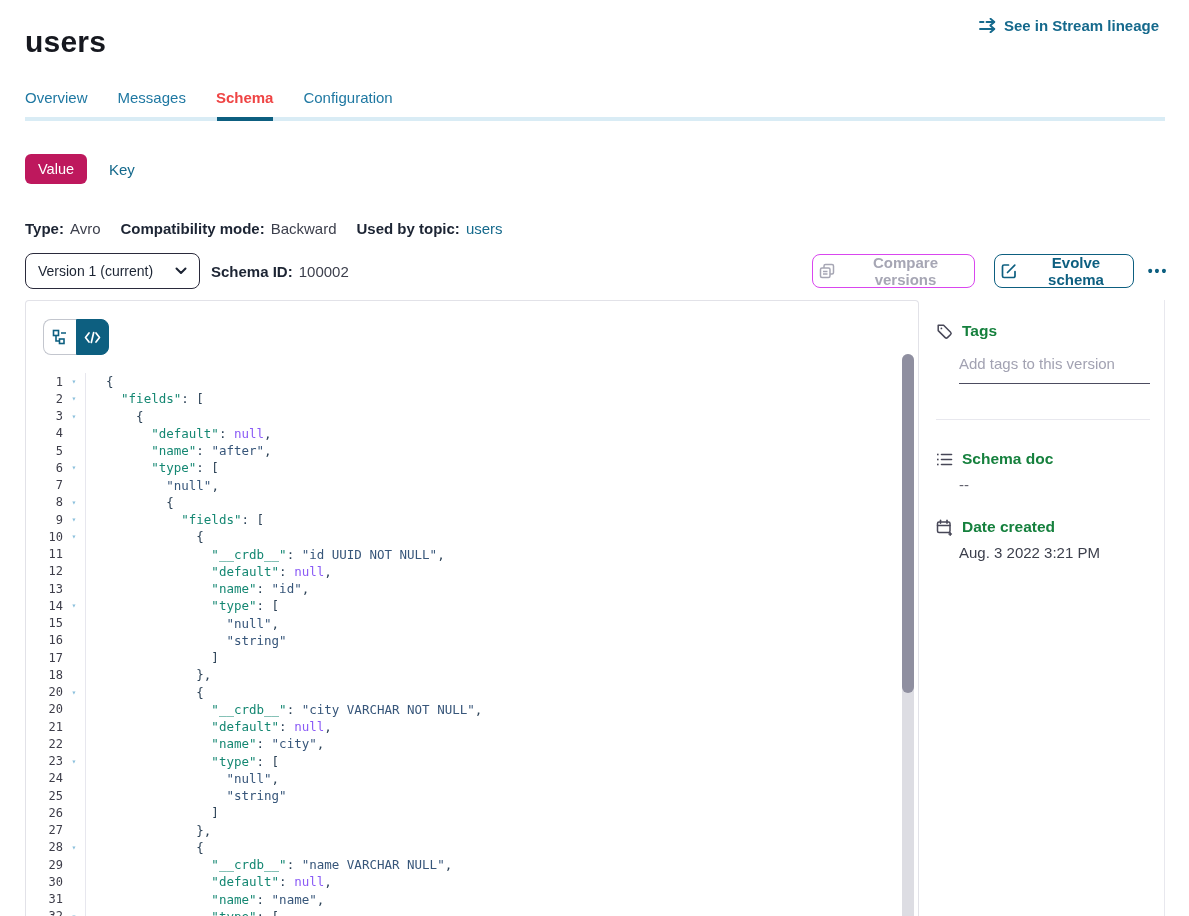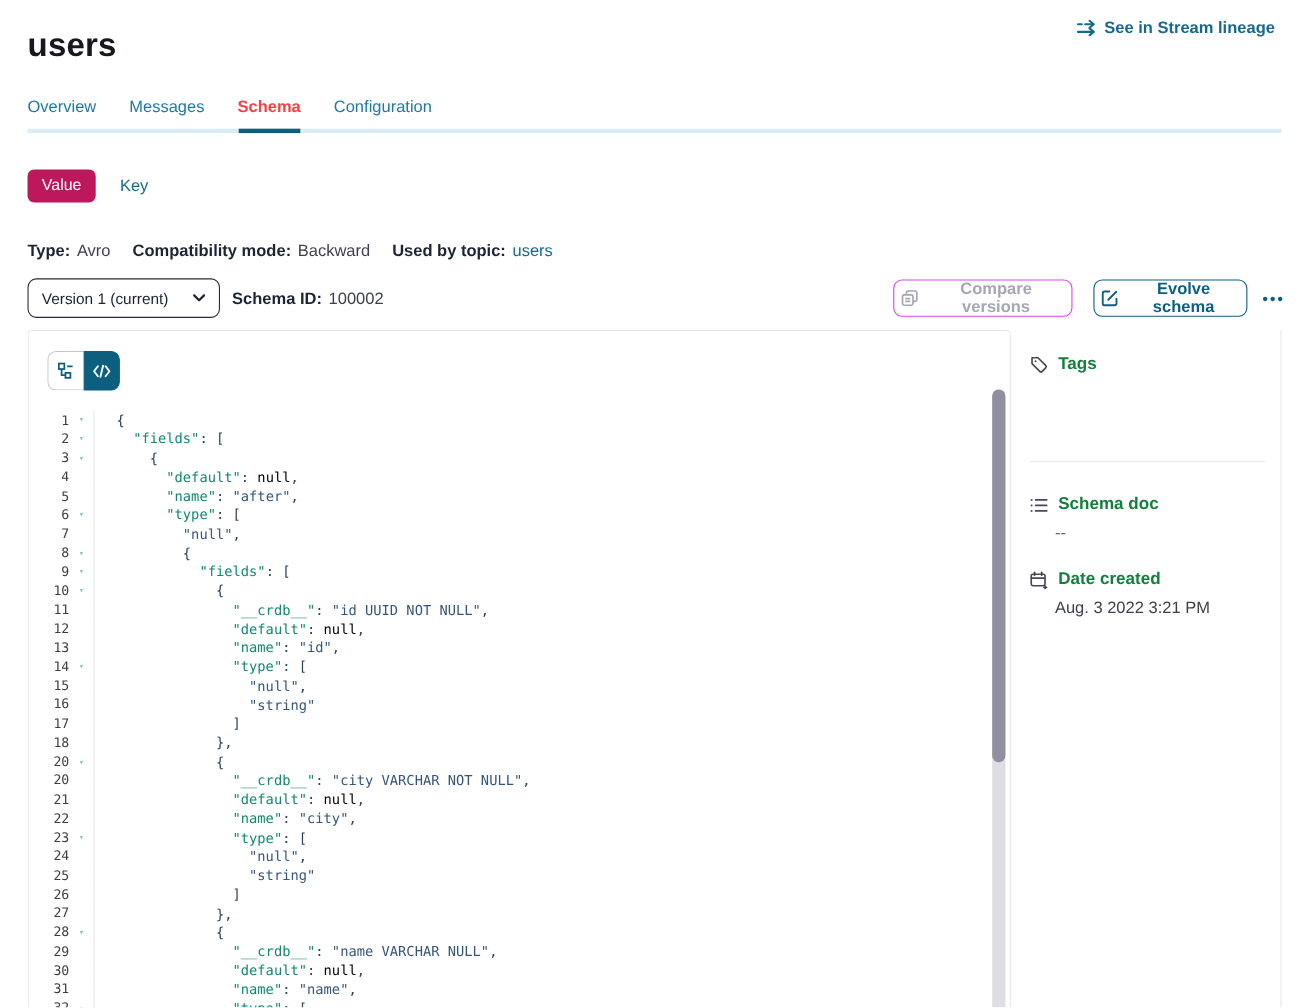--- a/index.html
+++ b/index.html
@@ -51,21 +51,21 @@
   .view-toggle { position:absolute; left:17px; top:18px; display:flex; }
   .vt-btn { width:33px; height:36px; display:flex; align-items:center; justify-content:center; cursor:pointer; padding:0; }
   .vt-tree { border:1px solid #c3c6ce; border-right:none; border-radius:8px 0 0 8px; background:#fff; }
   .vt-code { border:1px solid #0d5f80; border-radius:0 8px 8px 0; background:#0d5f80; }
 
   .codewrap { position:absolute; left:0; top:72px; width:860px; }
   .crow { display:flex; height:17.25px; align-items:center; font-family:"DejaVu Sans Mono", monospace; font-size:12.5px; white-space:pre; }
   .ln { width:37px; text-align:right; color:#3d3d49; font-size:12px; flex:none; font-family:"DejaVu Sans Mono", monospace; }
   .fold { width:22px; text-align:center; color:#8cc0dd; font-size:8px; flex:none; }
   .cl { border-left:1px solid #e7e7ee; padding-left:20px; align-self:stretch; display:flex; align-items:center; }
-  .tk-p { color:#2c4257; } .tk-k { color:#148772; } .tk-s { color:#37567a; } .tk-n { color:#000000; }
+  .tk-p { color:#2c4257; } .tk-k { color:#148772; } .tk-s { color:#37567a; } .tk-n { color:#8b5cf6; }
 
   .sb-track { position:absolute; left:876px; top:53px; bottom:0; width:12px; background:#dddde3; border-radius:7px 7px 0 0; }
   .sb-thumb { position:absolute; left:876px; top:53px; height:339px; width:12px; background:#8f8fa0; border-radius:7px; cursor:grab; }
 
   
   .sidebar { position:absolute; left:936px; top:300px; width:229px; height:616px; border-right:1px solid #e8e8ee; }
   .sb-head { position:absolute; left:0; display:flex; align-items:center; gap:9px; font-size:15.5px; font-weight:700; color:#15803d; }
   .tags-head { top:22px; }
   .tags-input { position:absolute; left:23px; top:55px; width:191px; border:none; border-bottom:1px solid #4c4c60;
     font-size:15px; color:#21232e; padding:0 0 11px 0; outline:none; background:transparent; font-family:"Liberation Sans", sans-serif; }
@@ -227,20 +227,21 @@
 <aside class="sidebar">
   <div class="sb-head tags-head">
     <span class="icon">
       <svg width="17" height="17" viewBox="0 0 17 17" fill="none" stroke="#474757" stroke-width="1.5" stroke-linejoin="round">
         <path d="M2.2 2.2 h5.4 L14.6 9.2 a1.6 1.6 0 0 1 0 2.25 l-3.15 3.15 a1.6 1.6 0 0 1 -2.25 0 L2.2 7.6 Z"></path>
         <circle cx="5.4" cy="5.4" r="0.9" fill="#474757" stroke="none"></circle>
       </svg>
     </span>
     <span>Tags</span>
   </div>
+  <input class="tags-input" type="text" placeholder="Add tags to this version" style="">
   <div class="sb-divider"></div>
 
   <div class="sb-head doc-head">
     <span class="icon">
       <svg width="17" height="15" viewBox="0 0 17 15" fill="none" stroke="#474757" stroke-width="1.6" stroke-linecap="round">
         <line x1="5.5" y1="2.5" x2="15.5" y2="2.5"></line>
           <line x1="5.5" y1="7.5" x2="15.5" y2="7.5"></line>
           <line x1="5.5" y1="12.5" x2="15.5" y2="12.5"></line>
         <rect x="1" y="1.7" width="1.6" height="1.6" fill="#474757" stroke="none"></rect>
           <rect x="1" y="6.7" width="1.6" height="1.6" fill="#474757" stroke="none"></rect>

